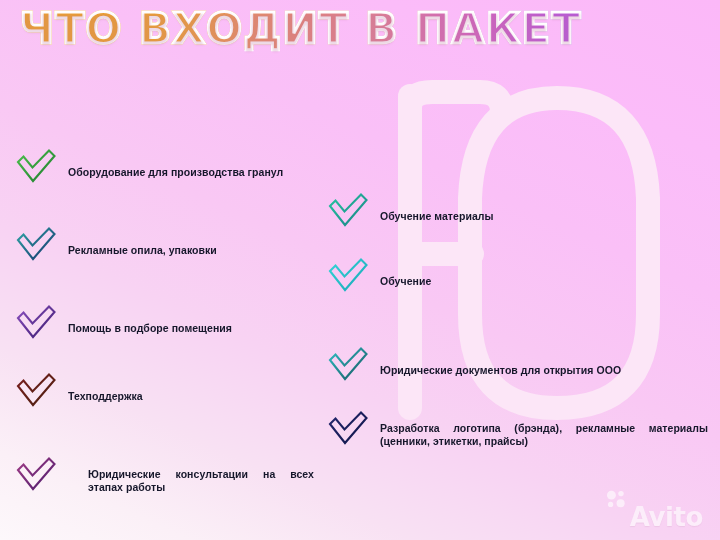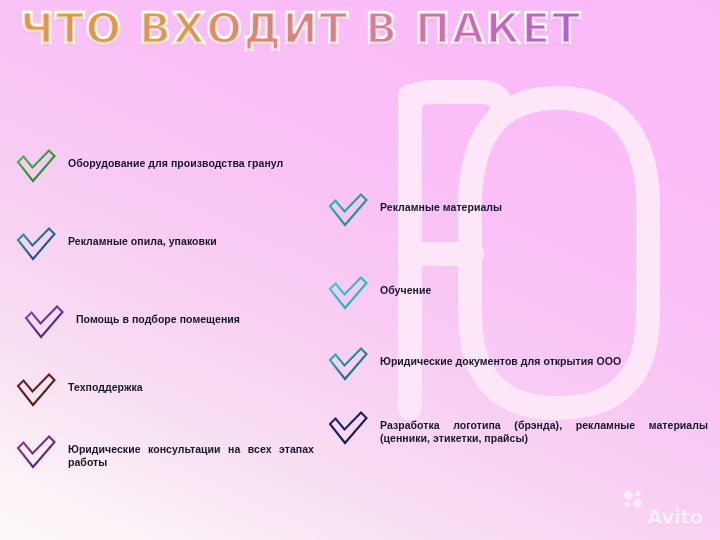--- a/index.html
+++ b/index.html
@@ -83,21 +83,21 @@
   
   .col {
     position: absolute;
   }
   .col-left  { left: 14px;  top: 148px; width: 300px; }
   .col-right { left: 326px; top: 192px; width: 382px; }
 
   .feature {
     position: relative;
     display: flex;
-    align-items: flex-start;
+    align-items: center;
   }
 
   .check-icon {
     flex: 0 0 auto;
     width: 44px;
     height: 40px;
     margin-right: 10px;
   }
   .check-icon svg { display: block; width: 100%; height: 100%; }
 
@@ -124,21 +124,21 @@
     display: flex;
     align-items: center;
     gap: 4px;
     opacity: 0.62;
     pointer-events: none;
   }
   .avito-dots { display: block; width: 20px; height: 20px; }
   .avito-word {
     font-family: "DejaVu Sans", "Liberation Sans", sans-serif;
     font-weight: 700;
-    font-size: 20px;
+    font-size: 26px;
     line-height: 22px;
     letter-spacing: -0.4px;
     color: #ffffff;
     text-shadow: 0 1px 1px rgba(170,120,150,0.22);
     margin-top: 36px;
   }
 </style>
 </head>
 <body>
 
@@ -185,21 +185,21 @@
               <linearGradient id="cg-left-1" x1="0" y1="0" x2="1" y2="1">
                 <stop offset="0%" stop-color="#2FA6A6"></stop>
                 <stop offset="100%" stop-color="#16306B"></stop>
               </linearGradient>
             </defs>
             <path d="M4 14 L9.5 8.5 L18.5 19.5 L35 2.5 L40.5 8 L19 33 Z" fill="none" stroke="url(#cg-left-1)" stroke-width="2.1" stroke-linejoin="miter" stroke-linecap="butt"></path>
           </svg>
         </span>
         <span class="feature-text">Рекламные опила, упаковки</span>
       </div>
-      <div class="feature" style="position: absolute; top: 156px; left: 8px; width: 100%;">
+      <div class="feature" style="position: absolute; top: 156px; left: 0px; width: 100%;">
         <span class="check-icon">
           <svg viewBox="0 0 44 40" xmlns="http://www.w3.org/2000/svg" aria-hidden="true">
             <defs>
               <linearGradient id="cg-left-2" x1="0" y1="0" x2="1" y2="1">
                 <stop offset="0%" stop-color="#8B4FC0"></stop>
                 <stop offset="100%" stop-color="#3A1B6E"></stop>
               </linearGradient>
             </defs>
             <path d="M4 14 L9.5 8.5 L18.5 19.5 L35 2.5 L40.5 8 L19 33 Z" fill="none" stroke="url(#cg-left-2)" stroke-width="2.1" stroke-linejoin="miter" stroke-linecap="butt"></path>
           </svg>
@@ -213,21 +213,21 @@
               <linearGradient id="cg-left-3" x1="0" y1="0" x2="1" y2="1">
                 <stop offset="0%" stop-color="#7A1E1E"></stop>
                 <stop offset="100%" stop-color="#4A2010"></stop>
               </linearGradient>
             </defs>
             <path d="M4 14 L9.5 8.5 L18.5 19.5 L35 2.5 L40.5 8 L19 33 Z" fill="none" stroke="url(#cg-left-3)" stroke-width="2.1" stroke-linejoin="miter" stroke-linecap="butt"></path>
           </svg>
         </span>
         <span class="feature-text">Техподдержка</span>
       </div>
-      <div class="feature" style="position: absolute; top: 286px; left: 0px; width: 100%;">
+      <div class="feature" style="position: absolute; top: 308px; left: 0px; width: 100%; gap: 20px;">
         <span class="check-icon">
           <svg viewBox="0 0 44 40" xmlns="http://www.w3.org/2000/svg" aria-hidden="true">
             <defs>
               <linearGradient id="cg-left-4" x1="0" y1="0" x2="1" y2="1">
                 <stop offset="0%" stop-color="#A03C86"></stop>
                 <stop offset="100%" stop-color="#4A1B6B"></stop>
               </linearGradient>
             </defs>
             <path d="M4 14 L9.5 8.5 L18.5 19.5 L35 2.5 L40.5 8 L19 33 Z" fill="none" stroke="url(#cg-left-4)" stroke-width="2.1" stroke-linejoin="miter" stroke-linecap="butt"></path>
           </svg>
@@ -242,23 +242,23 @@
           <svg viewBox="0 0 44 40" xmlns="http://www.w3.org/2000/svg" aria-hidden="true">
             <defs>
               <linearGradient id="cg-right-0" x1="0" y1="0" x2="1" y2="1">
                 <stop offset="0%" stop-color="#25C7A0"></stop>
                 <stop offset="100%" stop-color="#1B7F86"></stop>
               </linearGradient>
             </defs>
             <path d="M4 14 L9.5 8.5 L18.5 19.5 L35 2.5 L40.5 8 L19 33 Z" fill="none" stroke="url(#cg-right-0)" stroke-width="2.1" stroke-linejoin="miter" stroke-linecap="butt"></path>
           </svg>
         </span>
-        <span class="feature-text">Рекламные материалы</span>
-      </div>
-      <div class="feature" style="position: absolute; top: 83px; left: 0px; width: 100%;">
+        <span class="feature-text">Обучение материалы</span>
+      </div>
+      <div class="feature" style="position: absolute; top: 65px; left: 0px; width: 100%;">
         <span class="check-icon">
           <svg viewBox="0 0 44 40" xmlns="http://www.w3.org/2000/svg" aria-hidden="true">
             <defs>
               <linearGradient id="cg-right-1" x1="0" y1="0" x2="1" y2="1">
                 <stop offset="0%" stop-color="#35D6D6"></stop>
                 <stop offset="100%" stop-color="#1AA5B8"></stop>
               </linearGradient>
             </defs>
             <path d="M4 14 L9.5 8.5 L18.5 19.5 L35 2.5 L40.5 8 L19 33 Z" fill="none" stroke="url(#cg-right-1)" stroke-width="2.1" stroke-linejoin="miter" stroke-linecap="butt"></path>
           </svg>

